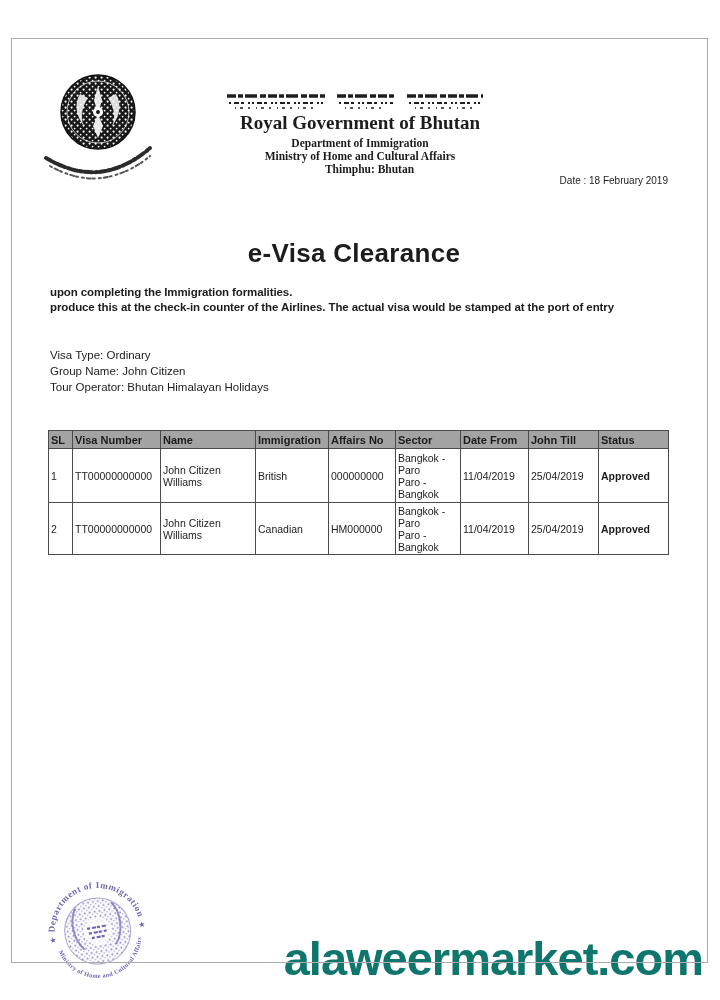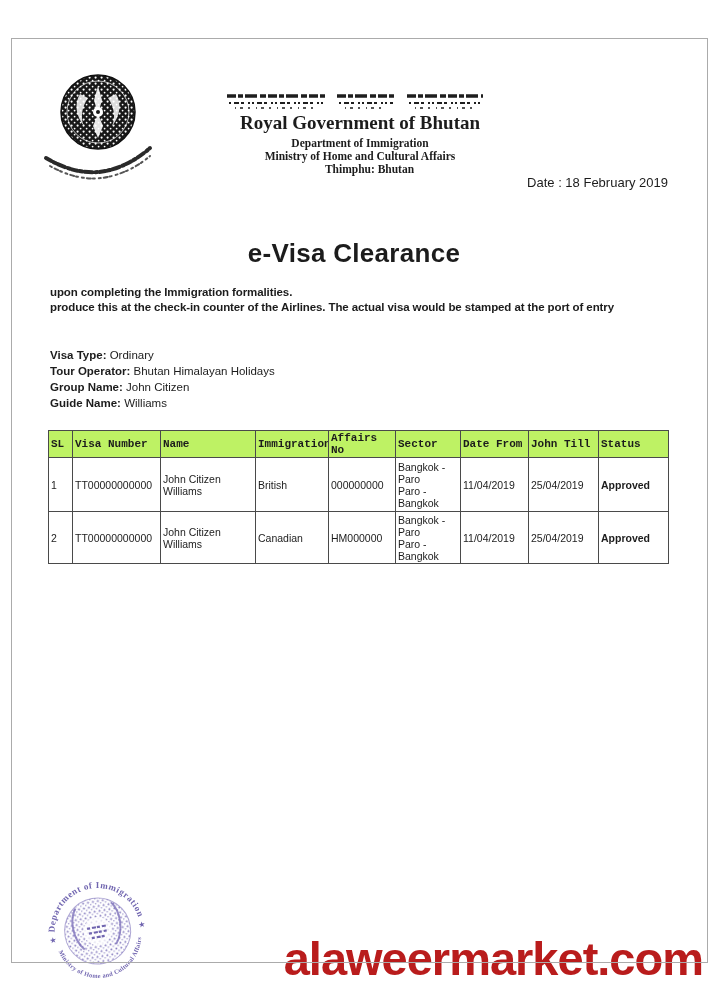--- a/index.html
+++ b/index.html
@@ -20,39 +20,39 @@
   
   .emblem { left:40px; top:70px; z-index:1; }
   .dzongkha { left:225px; top:90px; z-index:1; }
   .org-name  { left:0; top:112px; width:720px; text-align:center;
                font-family:"Liberation Serif", serif; font-weight:bold; font-size:19px; }
   .hdr-sub   { left:0; width:720px; text-align:center;
                font-family:"Liberation Serif", serif; font-weight:bold; font-size:11.5px; }
   .dept      { top:137px; }
   .ministry  { top:150px; }
   .location  { top:163px;padding-left:19px; }
-  .date-line { top:175px; right:52px; font-size:13px; }
+  .date-line { top:175px; right:52px; font-size:10px; }
 
   .doc-title { left:0; top:238px; width:708px; text-align:center;
                font-weight:bold; font-size:26px; letter-spacing:0.3px; }
 
   .intro { left:50px; top:285px; width:630px; font-weight:bold; font-size:11.5px;
            line-height:15px; letter-spacing:-0.1px; white-space:nowrap; }
 
   .fields { left:50px; top:347px; font-size:11.5px; line-height:16px; }
-  .fields .lbl { font-weight:bold; }
+  .fields .lbl { font-weight:normal; }
 
   
   .visa-table { left:48px; top:430px; width:620px; border-collapse:collapse;
                 table-layout:fixed; font-size:10.5px; }
   .visa-table th, .visa-table td {
     border:1px solid #4a4a4a; padding:1px 2px; text-align:left; vertical-align:middle;
     overflow:hidden; line-height:12px;
   }
-  .visa-table th { background:#bef264; font-size:11px; height:18px; font-weight:bold;font-family:Liberation Mono, monospace; }
+  .visa-table th { background:#a3a3a3; font-size:11px; height:18px; font-weight:bold; }
   .visa-table tr.r1 td { height:54px; }
   .visa-table tr.r2 td { height:52px; }
   .visa-table td.status { font-weight:bold; }
 
   .stamp { left:42px; top:875px; z-index:2; transform:rotate(-10deg); opacity:0.88; }
 
   .watermark { top:935px; right:17px; z-index:3; font-weight:bold; font-size:47px;
                letter-spacing:-1px; line-height:48px; }
 </style>
 </head>
@@ -104,30 +104,26 @@
   <div>upon completing the Immigration formalities.</div>
   <div>produce this at the check-in counter of the Airlines. The actual visa would be stamped at the port of entry</div>
 </div>
 
 <div class="abs fields">
   <div>
     <span class="lbl">Visa Type:</span>
     <span>Ordinary</span>
   </div>
   <div>
-    <span class="lbl">Tour Operator:</span>
-    <span>Bhutan Himalayan Holidays</span>
-  </div>
-  <div>
     <span class="lbl">Group Name:</span>
     <span>John Citizen</span>
   </div>
   <div>
-    <span class="lbl">Guide Name:</span>
-    <span>Williams</span>
+    <span class="lbl">Tour Operator:</span>
+    <span>Bhutan Himalayan Holidays</span>
   </div>
 </div>
 
 <table class="abs visa-table">
   <colgroup>
     <col style="width:24px">
       <col style="width:88px">
       <col style="width:95px">
     <col style="width:73px">
       <col style="width:67px">
@@ -202,13 +198,13 @@
       <textPath href="#arcTop" startOffset="50%" text-anchor="middle">Department of Immigration</textPath>
     </text>
     <text font-family="Liberation Serif, serif" font-size="6.3" font-weight="bold" fill="#5d50a5" letter-spacing="0.3">
       <textPath href="#arcBot" startOffset="50%" text-anchor="middle">Ministry of Home and Cultural Affairs</textPath>
     </text>
     <text x="7" y="60" font-size="8" fill="#5d50a5">★</text>
     <text x="97" y="60" font-size="8" fill="#5d50a5">★</text>
   </svg>
 </div>
 
-<div class="abs watermark" style="color: #b91c1c; text-align: center;">alaweermarket.com</div>
+<div class="abs watermark" style="color: #0f766e; text-align: center;">alaweermarket.com</div>
 
 </body></html>

